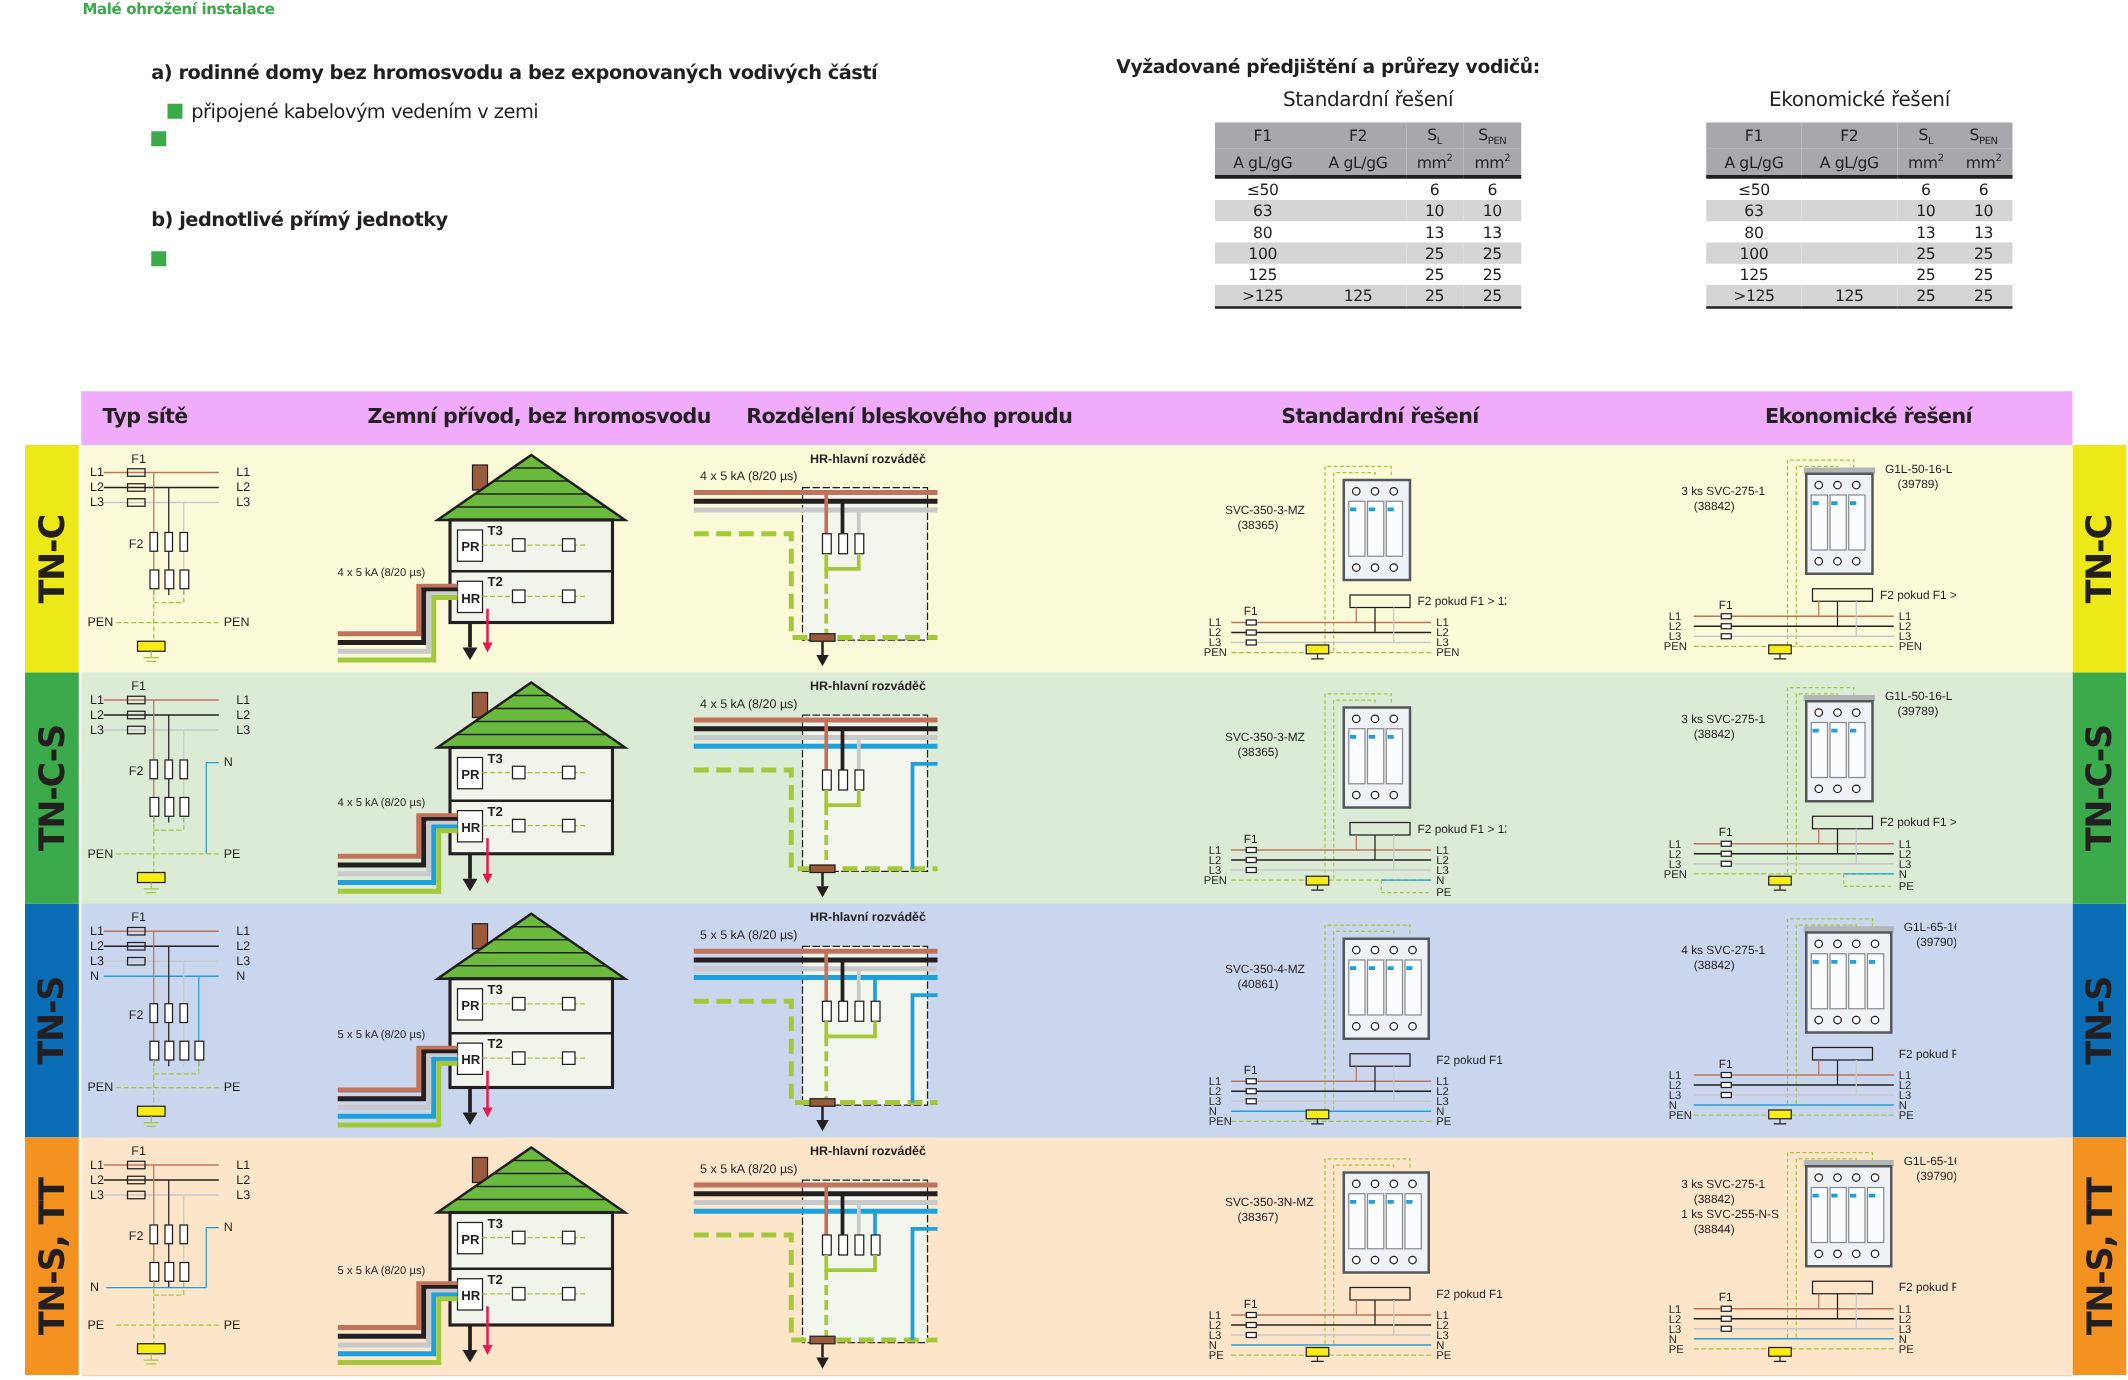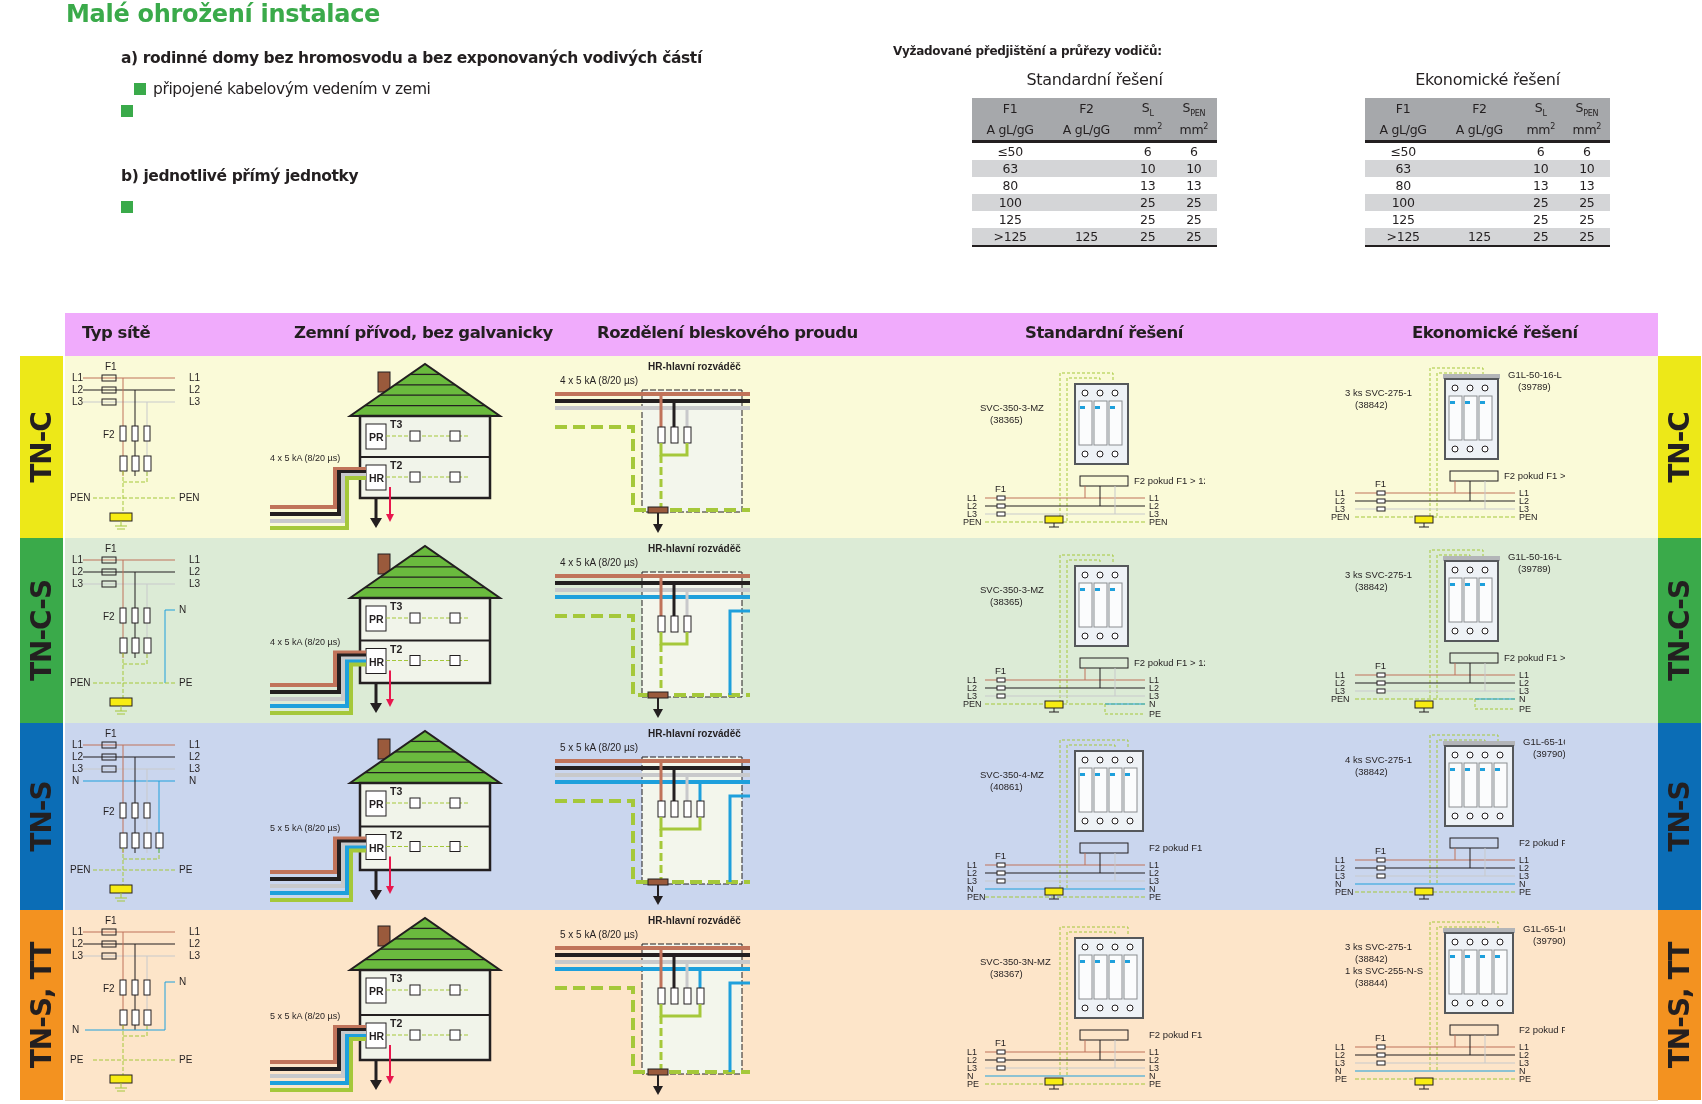--- a/index.html
+++ b/index.html
@@ -1,22 +1,22 @@
 <!DOCTYPE html>
 <html><head>
 <meta charset="utf-8">
 <style>
   html,body{margin:0;padding:0;background:#fff;}
   body{width:1702px;height:1104px;position:relative;overflow:hidden;font-family:"Liberation Sans",sans-serif;color:#231f20;}
   .abs{position:absolute;}
-  #title{left:66px;top:0px;font-size:24px;font-weight:bold;color:#3aaa4a;font-family:"DejaVu Sans",sans-serif;letter-spacing:-0.3px;}
+  #title{left:66px;top:0px;font-size:12px;font-weight:bold;color:#3aaa4a;font-family:"DejaVu Sans",sans-serif;letter-spacing:-0.3px;}
   .sect{font-size:15.5px;font-weight:bold;font-family:"DejaVu Sans",sans-serif;letter-spacing:-0.4px;}
   .bullet{font-size:15.5px;font-family:"DejaVu Sans",sans-serif;letter-spacing:-0.4px;line-height:22px;}
   .sq{display:inline-block;width:12px;height:12px;background:#3aaa4a;margin-right:7px;vertical-align:-1px;}
-  #req-title{left:893px;top:44px;font-size:12px;font-weight:bold;font-family:"DejaVu Sans",sans-serif;letter-spacing:-0.3px;}
+  #req-title{left:893px;top:44px;font-size:15px;font-weight:bold;font-family:"DejaVu Sans",sans-serif;letter-spacing:-0.3px;}
   .tbl-title{font-size:16px;font-family:"DejaVu Sans",sans-serif;letter-spacing:-0.3px;text-align:center;width:245px;}
   table.req{border-collapse:collapse;font-size:12.5px;font-family:"DejaVu Sans",sans-serif;position:absolute;width:245px;letter-spacing:-0.3px;}
   table.req th{background:#a6a8ab;font-weight:normal;padding:0;height:21px;text-align:center;}
   table.req thead tr:last-child th{border-bottom:3px solid #231f20;}
   table.req td{padding:0;height:17px;text-align:center;}
   table.req tbody tr:nth-child(even) td{background:#d4d5d7;}
   table.req tbody tr:last-child td{border-bottom:2px solid #231f20;}
   sub{font-size:8px;}
   sup{font-size:8px;}
   #hdr{left:65px;top:313px;width:1593px;height:43px;background:#f0abfc;}
@@ -148,21 +148,21 @@
         <td>&gt;125</td>
         <td>125</td>
         <td>25</td>
         <td>25</td>
       </tr>
     </tbody>
   </table>
 
 <div id="hdr" class="abs">
   <div class="hdr-cell" style="left:17px;">Typ sítě</div>
-  <div class="hdr-cell" style="left:229px;">Zemní přívod, bez galvanicky</div>
+  <div class="hdr-cell" style="left:229px;">Zemní přívod, bez hromosvodu</div>
   <div class="hdr-cell" style="left:532px;">Rozdělení bleskového proudu</div>
   <div class="hdr-cell" style="left:960px;">Standardní řešení</div>
   <div class="hdr-cell" style="left:1347px;">Ekonomické řešení</div>
 </div>
 
 <div id="rows">
     <div class="tag abs" style="left: 20px; top: 356px; height: 182px; background: rgb(237, 232, 24);">
       <span>TN-C</span>
     </div>
     <div class="tag abs" style="left: 1658px; top: 356px; height: 182px; background: rgb(237, 232, 24);">

